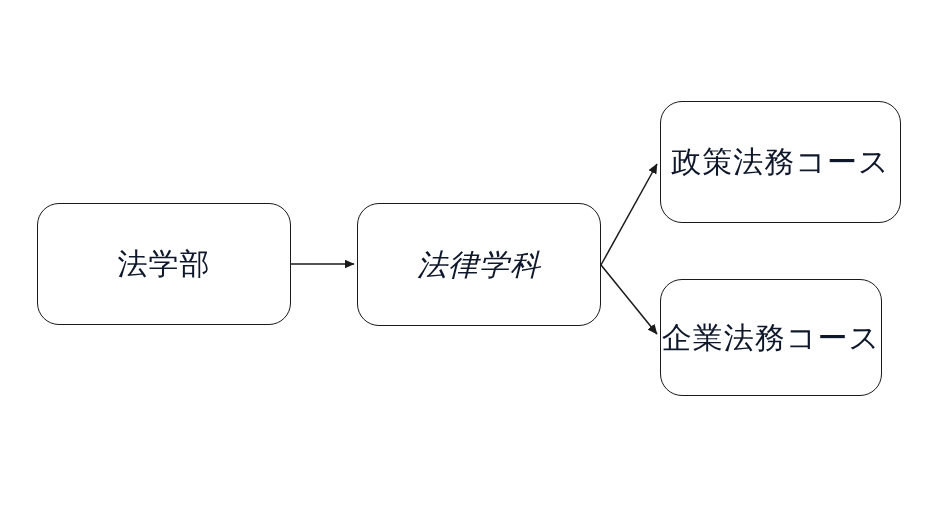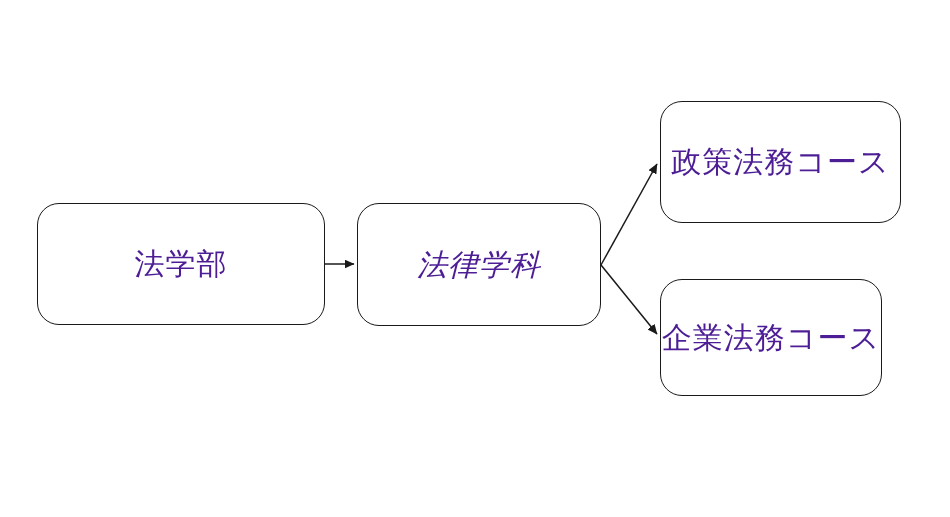--- a/index.html
+++ b/index.html
@@ -28,26 +28,26 @@
     box-sizing: border-box;
     background: #ffffff;
     border: 1.5px solid #1a1a1a;
     border-radius: 22px;
     display: flex;
     align-items: center;
     justify-content: center;
   }
   .node-label {
     font-size: 30px;
-    color: #4c1d95;
+    color: #0f172a;
     letter-spacing: 1px;
     white-space: nowrap;
     line-height: 1;
   }
-  .node-faculty    { left: 37px;  top: 203px; width: 288px; height: 122px; }
+  .node-faculty    { left: 37px;  top: 203px; width: 254px; height: 122px; }
   .node-department { left: 357px; top: 203px; width: 244px; height: 123px; font-style: italic; }
   .node-policy     { left: 660px; top: 101px; width: 241px; height: 122px; }
   .node-corporate  { left: 660px; top: 279px; width: 222px; height: 117px; }
 </style>
 </head>
 <body>
 
 <div class="canvas">
 
   <svg class="connector-layer" width="950" height="517" viewBox="0 0 950 517" xmlns="http://www.w3.org/2000/svg">

